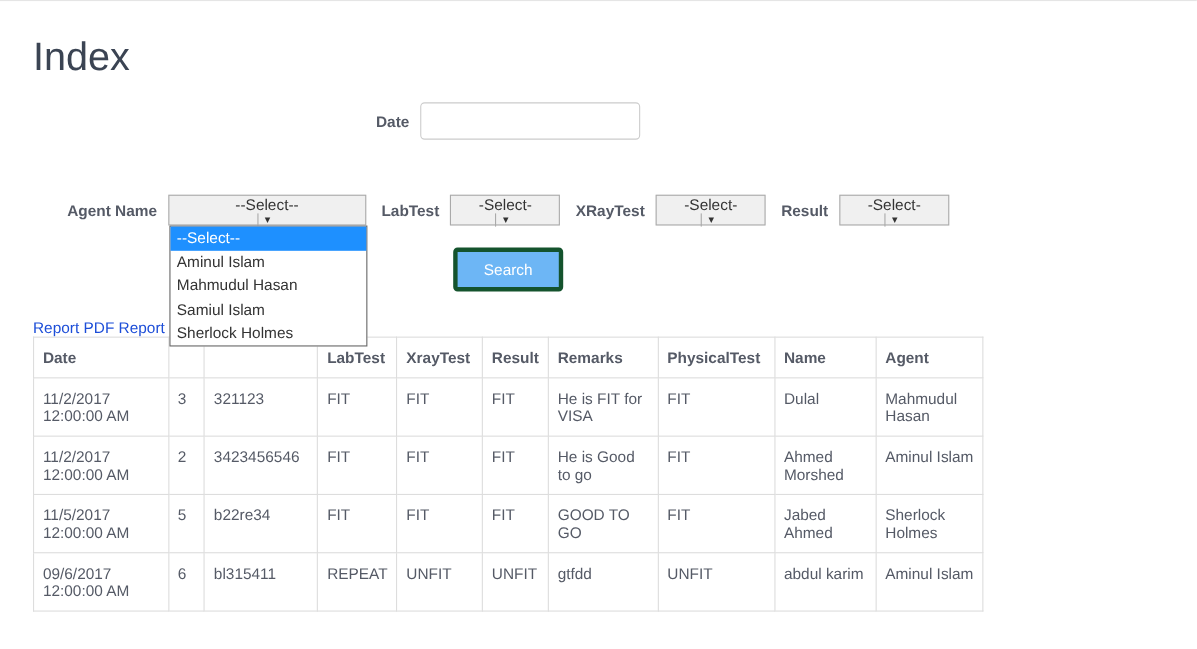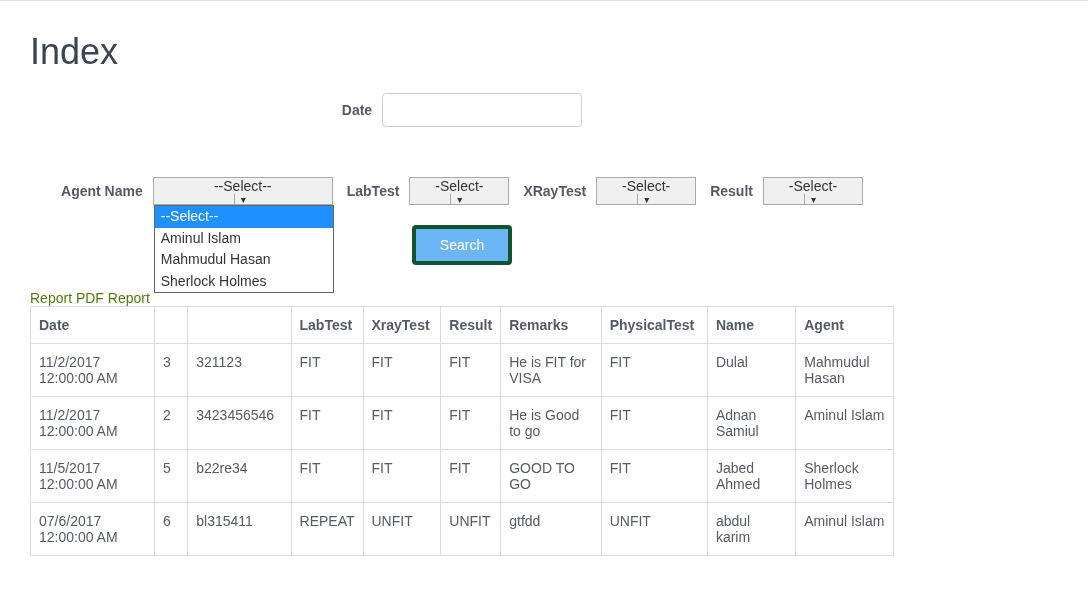--- a/index.html
+++ b/index.html
@@ -118,21 +118,21 @@
       padding: 8px 24px;
       border-radius: 4px;
       font-size: 14px;
       cursor: pointer;
     }
     .links {
       margin-top: 25px;
       margin-bottom: 0;
     }
     .links a {
-      color: #4d7c0f;
+      color: #1d4ed8;
       text-decoration: none;
       font-size: 14px;
     }
     table {
       width: 100%;
       border-collapse: collapse;
       border: 1px solid #ddd;
       position: relative;
       z-index: 1;
     }
@@ -167,20 +167,21 @@
   <div class="filter-row">
     <div class="filter-group">
       <label>Agent Name</label>
       <div class="select-box agent-select overlay-cover">
         <span class="select-text">--Select--</span>
         <span class="select-arrow">▾</span>
         <div class="dropdown-list">
           <div class="dropdown-item selected">--Select--</div>
           <div class="dropdown-item">Aminul Islam</div>
           <div class="dropdown-item">Mahmudul Hasan</div>
+          <div class="dropdown-item">Samiul Islam</div>
           <div class="dropdown-item">Sherlock Holmes</div>
         </div>
       </div>
     </div>
 
     <div class="filter-group">
       <label>LabTest</label>
       <div class="select-box small-select">
         <span class="select-text">-Select-</span>
         <span class="select-arrow">▾</span>
@@ -255,37 +256,37 @@
         </tr>
         <tr>
           <td>11/2/2017 12:00:00 AM</td>
           <td>2</td>
           <td>3423456546</td>
           <td>FIT</td>
           <td>FIT</td>
           <td>FIT</td>
           <td>He is Good to go</td>
           <td>FIT</td>
-          <td>Adnan Samiul</td>
+          <td>Ahmed Morshed</td>
           <td>Aminul Islam</td>
         </tr>
         <tr>
           <td>11/5/2017 12:00:00 AM</td>
           <td>5</td>
           <td>b22re34</td>
           <td>FIT</td>
           <td>FIT</td>
           <td>FIT</td>
           <td>GOOD TO GO</td>
           <td>FIT</td>
           <td>Jabed Ahmed</td>
           <td>Sherlock Holmes</td>
         </tr>
         <tr>
-          <td>07/6/2017 12:00:00 AM</td>
+          <td>09/6/2017 12:00:00 AM</td>
           <td>6</td>
           <td>bl315411</td>
           <td>REPEAT</td>
           <td>UNFIT</td>
           <td>UNFIT</td>
           <td>gtfdd</td>
           <td>UNFIT</td>
           <td>abdul karim</td>
           <td>Aminul Islam</td>
         </tr>

